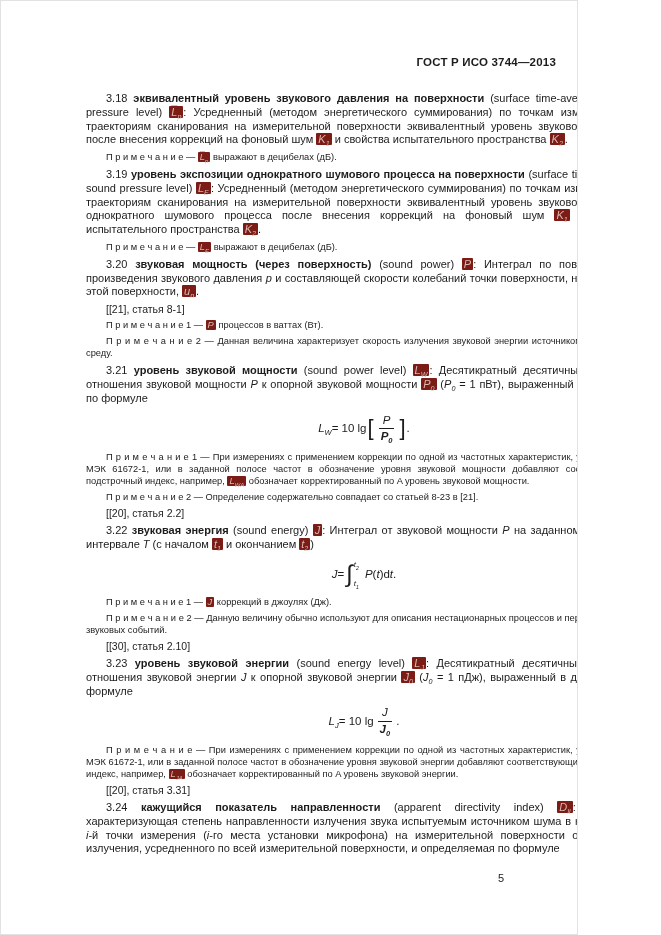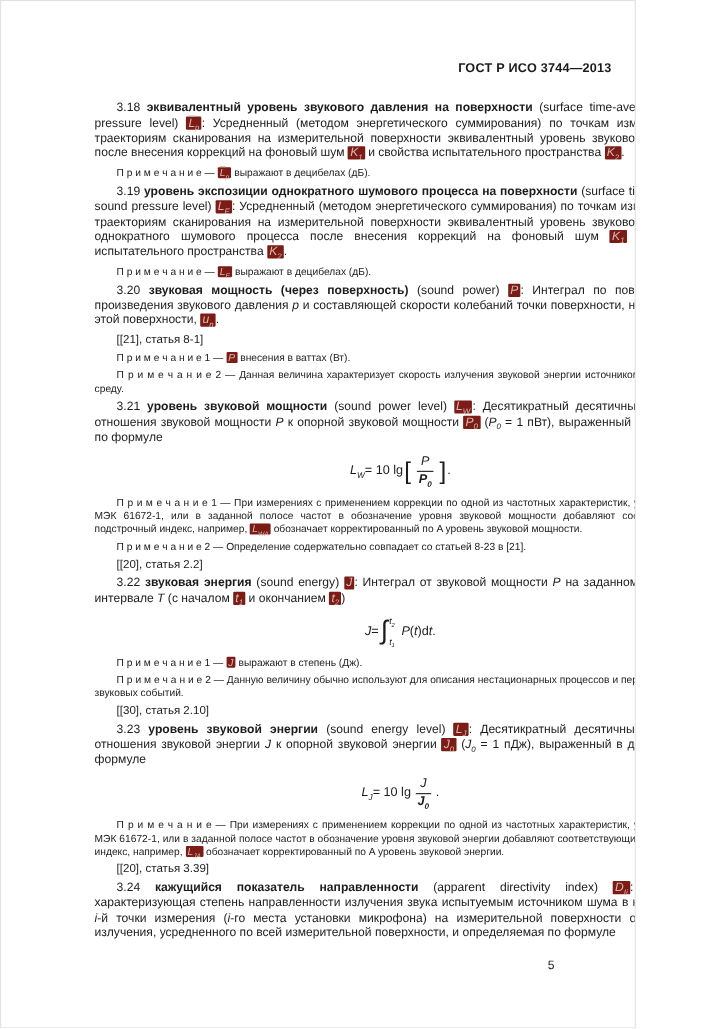--- a/index.html
+++ b/index.html
@@ -45,21 +45,21 @@
 
 <div class="page">
   <div class="doc-header">ГОСТ Р ИСО 3744—2013</div>
   <div class="content" id="content">
       <p class="blk-para"><span class="seg">3.18 </span><span class="seg-b">эквивалентный уровень звукового давления на поверхности </span><span class="seg">(surface time-averaged sound pressure level) </span><span class="seg-var"><span class="bar">L</span><sub>p</sub></span><span class="seg">: Усредненный (методом энергетического суммирования) по точкам измерений или траекториям сканирования на измерительной поверхности эквивалентный уровень звукового давления после внесения коррекций на фоновый шум </span><span class="seg-var">K<sub>1</sub></span><span class="seg"> и свойства испытательного пространства </span><span class="seg-var">K<sub>2</sub></span><span class="seg">.</span></p>
       <p class="blk-note"><span class="seg">П р и м е ч а н и е — </span><span class="seg-var"><span class="bar">L</span><sub>p</sub></span><span class="seg"> выражают в децибелах (дБ).</span></p>
       <p class="blk-para"><span class="seg">3.19 </span><span class="seg-b">уровень экспозиции однократного шумового процесса на поверхности </span><span class="seg">(surface time-averaged sound pressure level) </span><span class="seg-var">L<sub>E</sub></span><span class="seg">: Усредненный (методом энергетического суммирования) по точкам измерений или траекториям сканирования на измерительной поверхности эквивалентный уровень звукового давления однократного шумового процесса после внесения коррекций на фоновый шум </span><span class="seg-var">K<sub>1</sub></span><span class="seg"> и свойства испытательного пространства </span><span class="seg-var">K<sub>2</sub></span><span class="seg">.</span></p>
       <p class="blk-note"><span class="seg">П р и м е ч а н и е — </span><span class="seg-var">L<sub>E</sub></span><span class="seg"> выражают в децибелах (дБ).</span></p>
       <p class="blk-para"><span class="seg">3.20 </span><span class="seg-b">звуковая мощность (через поверхность) </span><span class="seg">(sound power) </span><span class="seg-var">P</span><span class="seg">: Интеграл по поверхности от произведения звукового давления </span><span class="seg-i">p</span><span class="seg"> и составляющей скорости колебаний точки поверхности, нормальной к этой поверхности, </span><span class="seg-var">u<sub>n</sub></span><span class="seg">.</span></p>
       <p class="blk-ref"><span class="seg">[[21], статья 8-1]</span></p>
-      <p class="blk-note"><span class="seg">П р и м е ч а н и е 1 — </span><span class="seg-var">P</span><span class="seg"> внесения в ваттах (Вт).</span></p>
+      <p class="blk-note"><span class="seg">П р и м е ч а н и е 1 — </span><span class="seg-var">P</span><span class="seg"> процессов в ваттах (Вт).</span></p>
       <p class="blk-note"><span class="seg">П р и м е ч а н и е 2 — Данная величина характеризует скорость излучения звуковой энергии источником в воздушную среду.</span></p>
       <p class="blk-para"><span class="seg">3.21 </span><span class="seg-b">уровень звуковой мощности </span><span class="seg">(sound power level) </span><span class="seg-var">L<sub>W</sub></span><span class="seg">: Десятикратный десятичный логарифм отношения звуковой мощности </span><span class="seg-i">P</span><span class="seg"> к опорной звуковой мощности </span><span class="seg-var">P<sub>0</sub></span><span class="seg"> (</span><span class="seg-i">P<sub>0</sub></span><span class="seg"> = 1 пВт), выраженный в децибелах по формуле</span></p>
       <div class="formula-row">
         <span class="formula-body">
           <span class="seg-i">L<sub>W</sub></span>
           <span class="seg"> = 10 lg </span>
           <span class="brk">[</span>
           <span class="frac">
             <span class="fnum"><span class="seg-i">P</span></span>
             <span class="fden"><span class="seg-i">P<sub>0</sub></span></span>
@@ -86,34 +86,34 @@
           </span>
           <span class="seg-i">P</span>
           <span class="seg">(</span>
           <span class="seg-i">t</span>
           <span class="seg">)d</span>
           <span class="seg-i">t</span>
           <span class="seg"> .</span>
         </span>
         <span class="eq-num">(5)</span>
       </div>
-      <p class="blk-note"><span class="seg">П р и м е ч а н и е 1 — </span><span class="seg-var">J</span><span class="seg"> выражают в степень (Дж).</span></p>
+      <p class="blk-note"><span class="seg">П р и м е ч а н и е 1 — </span><span class="seg-var">J</span><span class="seg"> коррекций в джоулях (Дж).</span></p>
       <p class="blk-note"><span class="seg">П р и м е ч а н и е 2 — Данную величину обычно используют для описания нестационарных процессов и перемежающихся звуковых событий.</span></p>
       <p class="blk-ref"><span class="seg">[[30], статья 2.10]</span></p>
       <p class="blk-para"><span class="seg">3.23 </span><span class="seg-b">уровень звуковой энергии </span><span class="seg">(sound energy level) </span><span class="seg-var">L<sub>J</sub></span><span class="seg">: Десятикратный десятичный логарифм отношения звуковой энергии </span><span class="seg-i">J</span><span class="seg"> к опорной звуковой энергии </span><span class="seg-var">J<sub>0</sub></span><span class="seg"> (</span><span class="seg-i">J<sub>0</sub></span><span class="seg"> = 1 пДж), выраженный в децибелах по формуле</span></p>
       <div class="formula-row">
         <span class="formula-body">
           <span class="seg-i">L<sub>J</sub></span>
           <span class="seg"> = 10 lg </span>
           <span class="frac">
             <span class="fnum"><span class="seg-i">J</span></span>
             <span class="fden"><span class="seg-i">J<sub>0</sub></span></span>
           </span>
           <span class="seg">.</span>
         </span>
         <span class="eq-num">(6)</span>
       </div>
       <p class="blk-note"><span class="seg">П р и м е ч а н и е — При измерениях с применением коррекции по одной из частотных характеристик, установленных МЭК 61672-1, или в заданной полосе частот в обозначение уровня звуковой энергии добавляют соответствующий подстрочный индекс, например, </span><span class="seg-var">L<sub>JA</sub></span><span class="seg"> обозначает корректированный по A уровень звуковой энергии.</span></p>
-      <p class="blk-ref"><span class="seg">[[20], статья 3.39]</span></p>
+      <p class="blk-ref"><span class="seg">[[20], статья 3.31]</span></p>
       <p class="blk-para"><span class="seg">3.24 </span><span class="seg-b">кажущийся показатель направленности </span><span class="seg">(apparent directivity index) </span><span class="seg-var">D<sub>Ii</sub></span><span class="seg">: Величина, характеризующая степень направленности излучения звука испытуемым источником шума в направлении </span><span class="seg-i">i</span><span class="seg">-й точки измерения (</span><span class="seg-i">i</span><span class="seg">-го места установки микрофона) на измерительной поверхности относительно излучения, усредненного по всей измерительной поверхности, и определяемая по формуле</span></p>
     </div>
   <div class="page-number">5</div>
 </div>
 
 </body></html>

